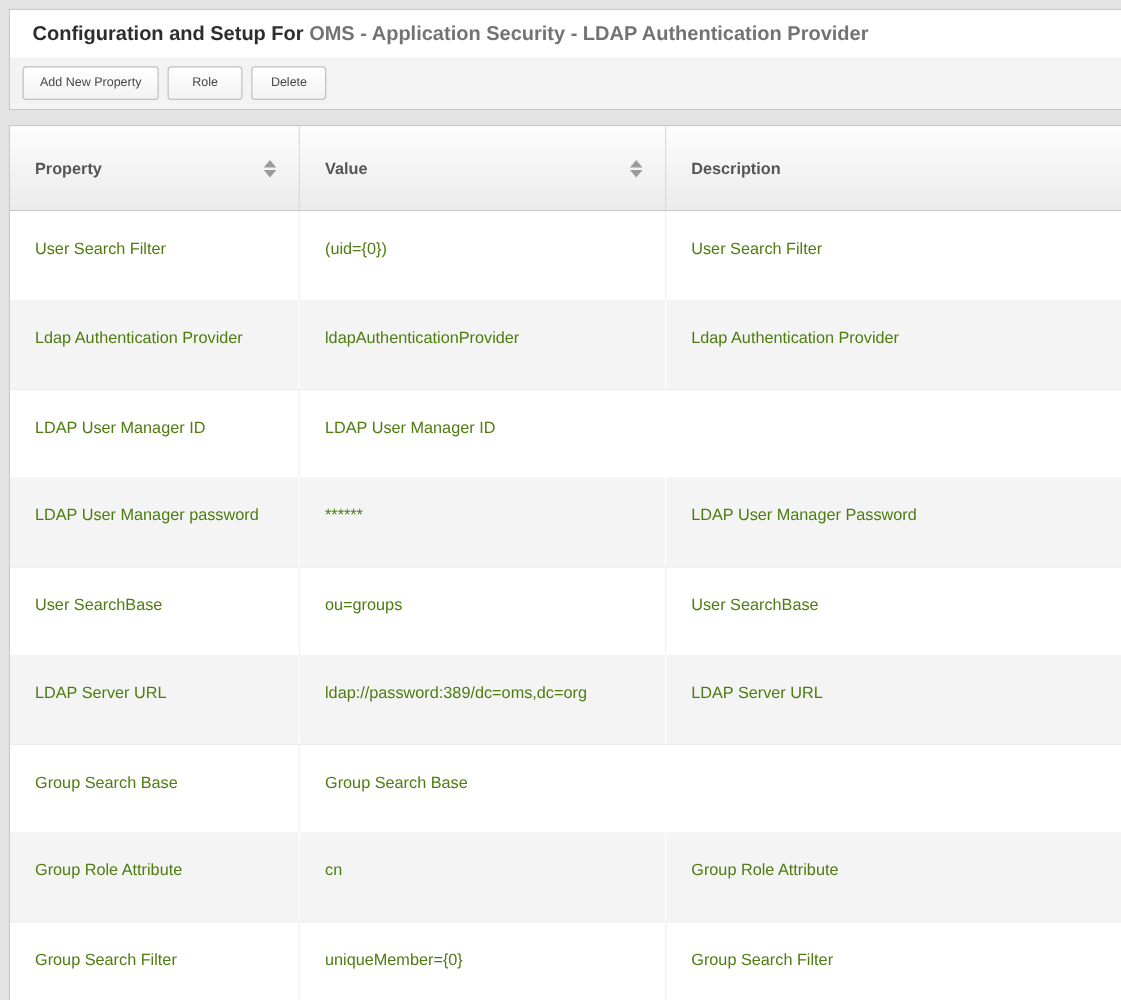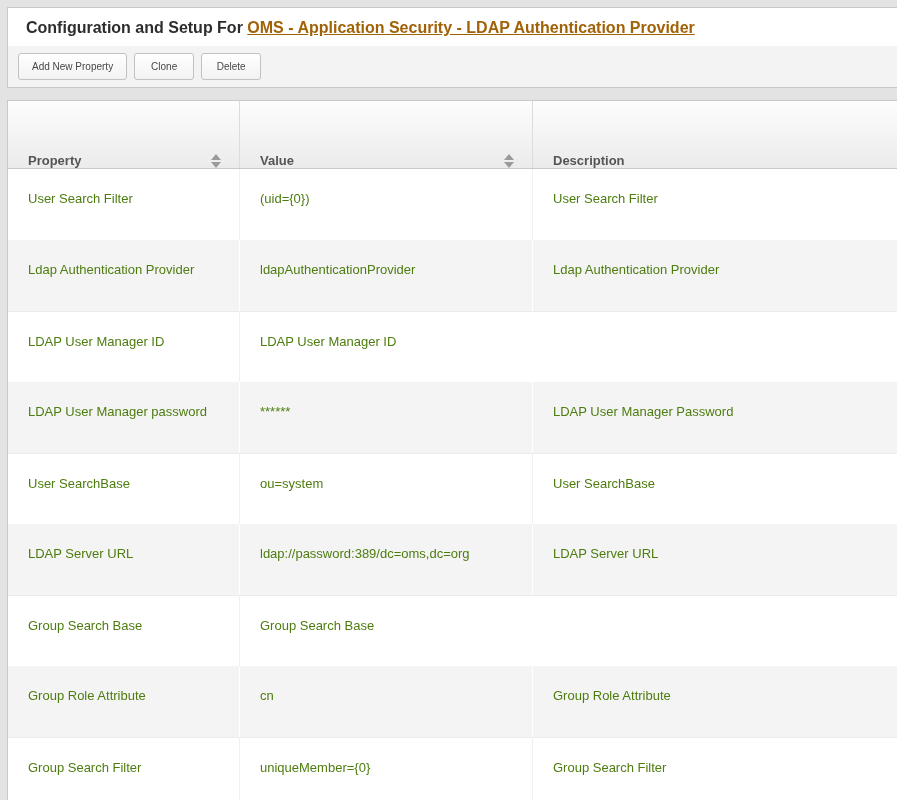--- a/index.html
+++ b/index.html
@@ -21,23 +21,22 @@
   }
   .title-bar {
     background: #ffffff;
     padding: 11px 18px 9px 18px;
     font-size: 16px;
     font-weight: bold;
     color: #2d2d2d;
     white-space: nowrap;
   }
   .title-bar .title-target {
-    color: #a16207;
+    color: #737373;
     font-weight: bold;
-    text-decoration: underline;
   }
   .toolbar {
     background: #f3f3f3;
     padding: 7px 10px;
     display: flex;
     gap: 7px;
   }
   .btn {
     display: inline-block;
     min-width: 60px;
@@ -63,21 +62,21 @@
   }
   .grid-header {
     display: grid;
     grid-template-columns: 232px 293px 1fr;
     height: 68px;
     background: linear-gradient(#fdfdfd, #ebebeb);
     border-bottom: 1px solid #c9c9c9;
   }
   .grid-header .hcell {
     display: flex;
-    align-items: flex-end;
+    align-items: center;
     justify-content: space-between;
     padding: 0 18px 0 20px;
     font-size: 13px;
     font-weight: bold;
     color: #555555;
     border-right: 1px solid #dcdcdc;
     cursor: pointer;
   }
   .grid-header .hcell:last-child { border-right: none; }
 
@@ -123,21 +122,21 @@
 </style>
 </head>
 <body>
 
 <div class="top-panel">
   <div class="title-bar">
     <span>Configuration and Setup For </span><span class="title-target">OMS - Application Security - LDAP Authentication Provider</span>
   </div>
   <div class="toolbar">
     <button class="btn">Add New Property</button>
-    <button class="btn">Clone</button>
+    <button class="btn">Role</button>
     <button class="btn">Delete</button>
   </div>
 </div>
 
 <div class="table-panel">
   <div class="grid-header" id="grid-header">
   <div class="hcell">
     <span class="hlabel">Property</span>
 
   <span class="sort-icon">
@@ -178,21 +177,21 @@
   </div>
 
   <div class="grid-row alt">
     <div class="cell">LDAP User Manager password</div>
     <div class="cell">******</div>
     <div class="cell">LDAP User Manager Password</div>
   </div>
 
   <div class="grid-row">
     <div class="cell">User SearchBase</div>
-    <div class="cell">ou=system</div>
+    <div class="cell">ou=groups</div>
     <div class="cell">User SearchBase</div>
   </div>
 
   <div class="grid-row alt">
     <div class="cell">LDAP Server URL</div>
     <div class="cell">ldap://password:389/dc=oms,dc=org</div>
     <div class="cell">LDAP Server URL</div>
   </div>
 
   <div class="grid-row">

